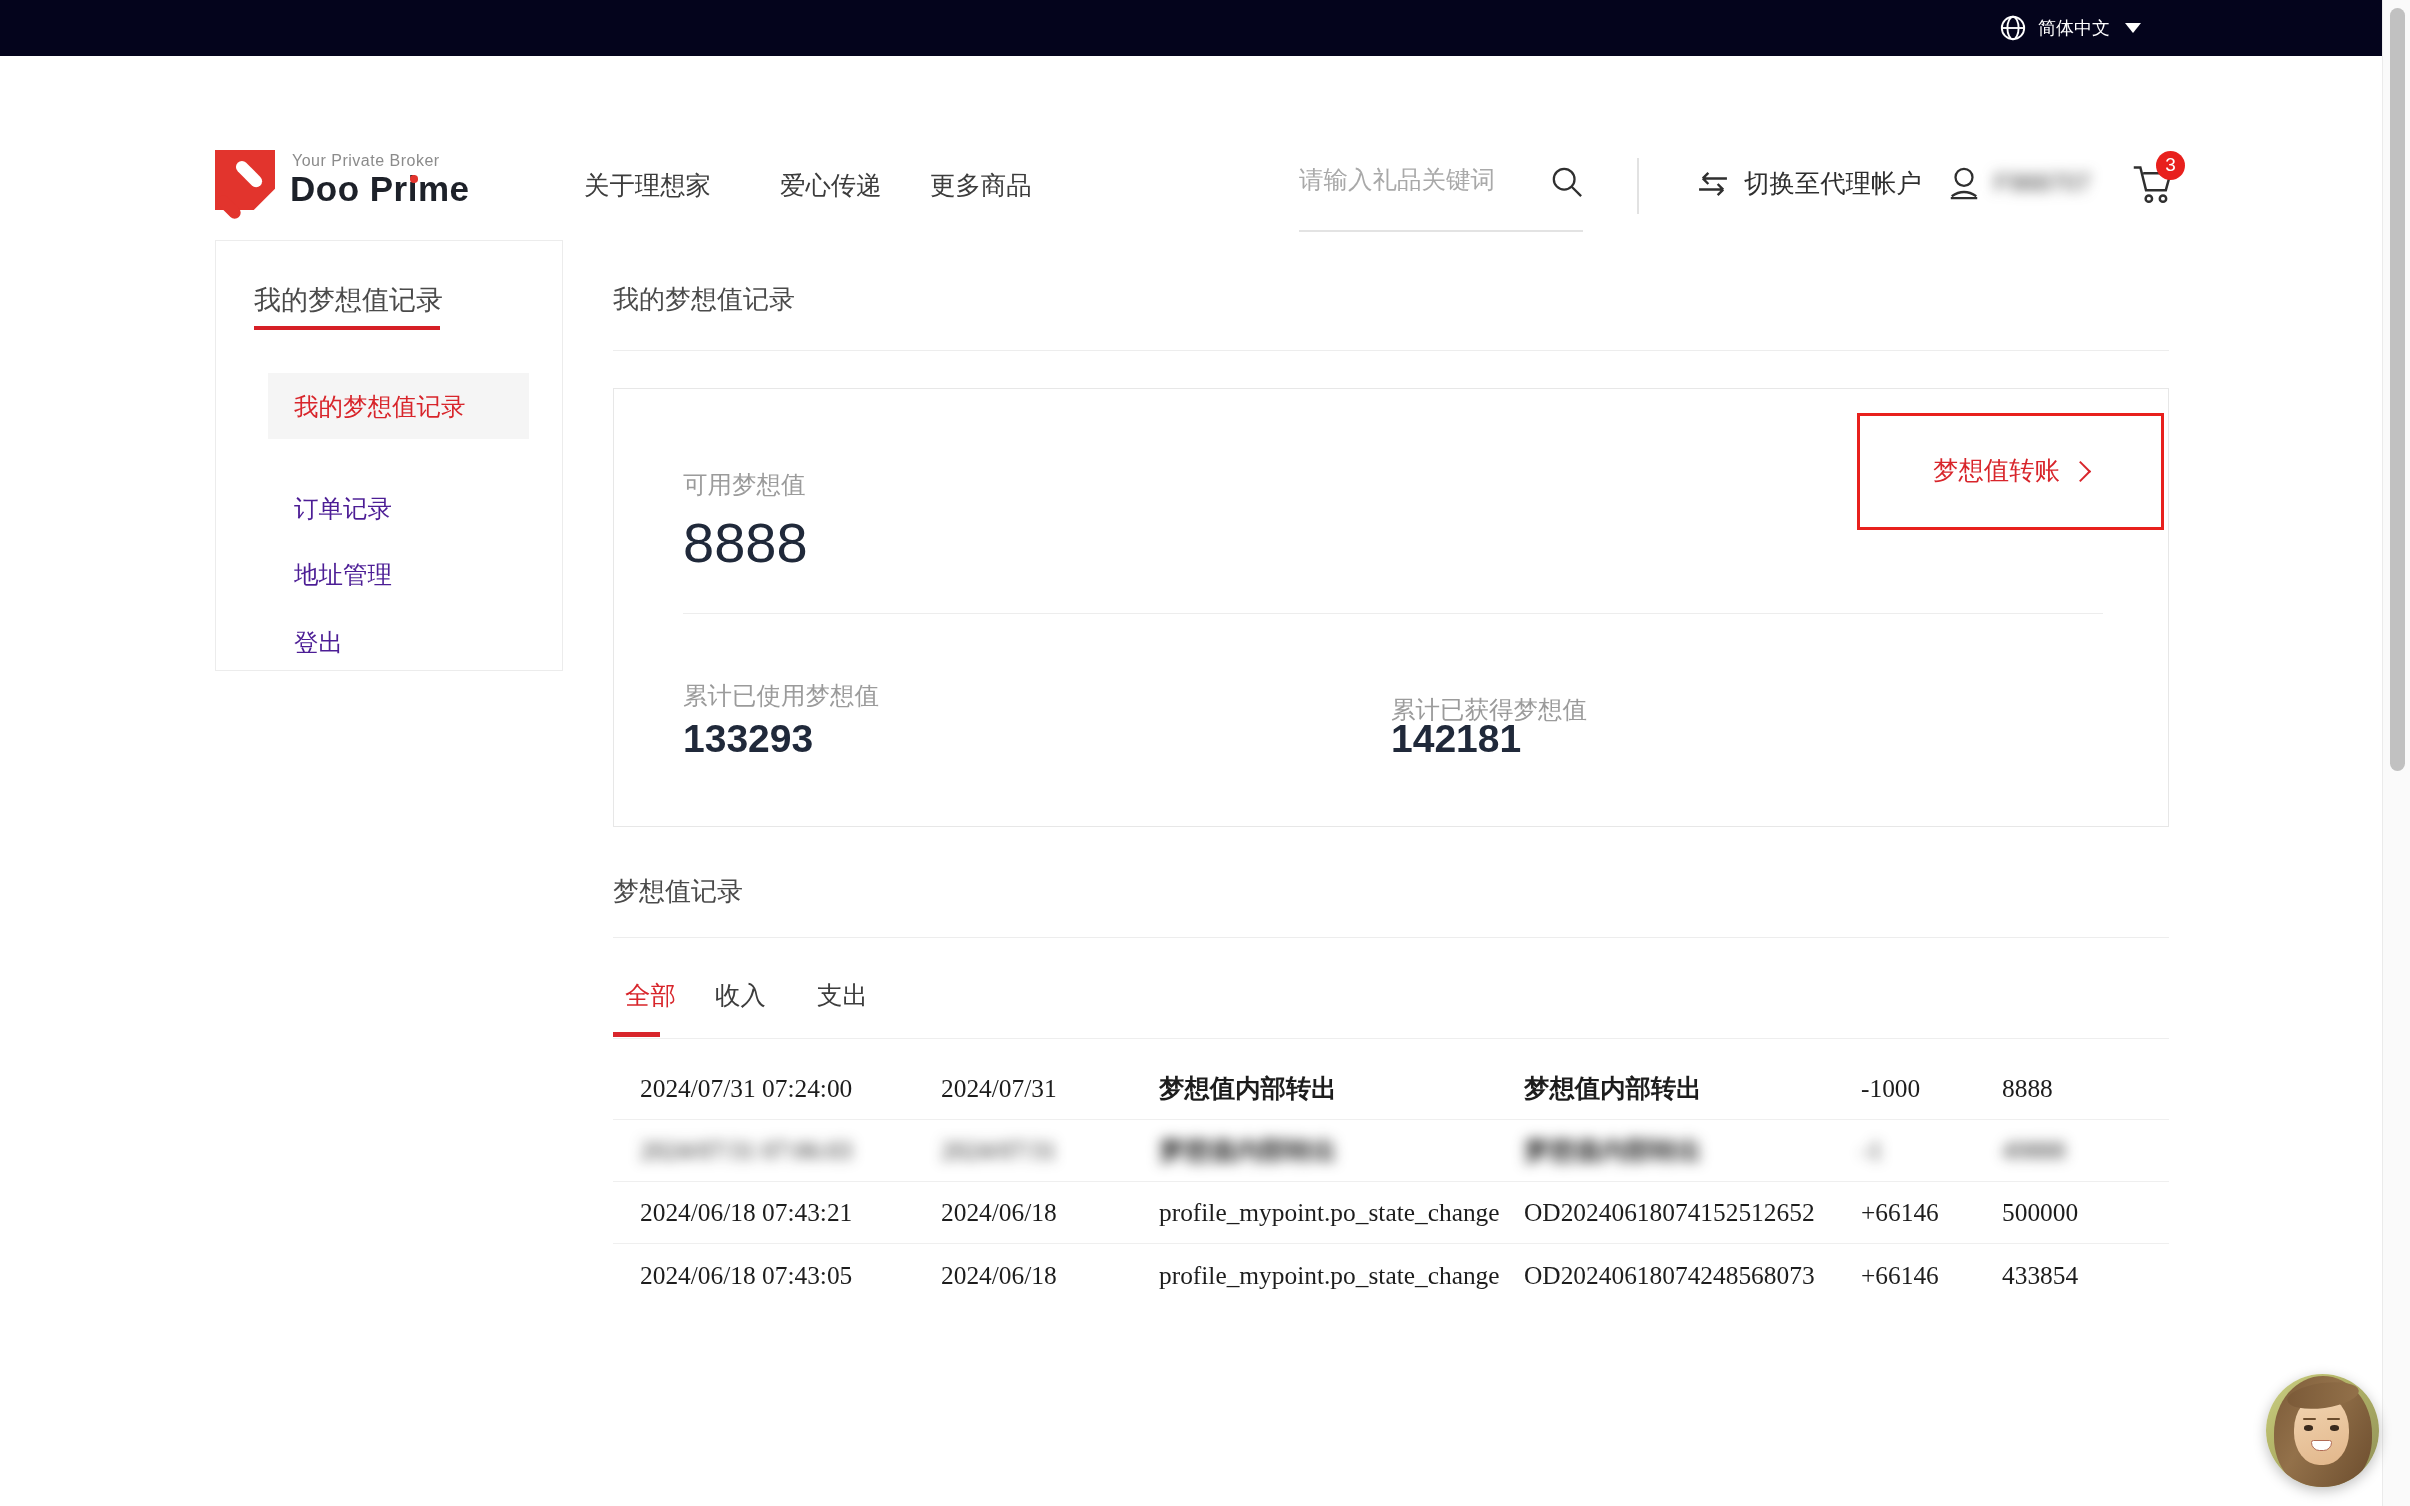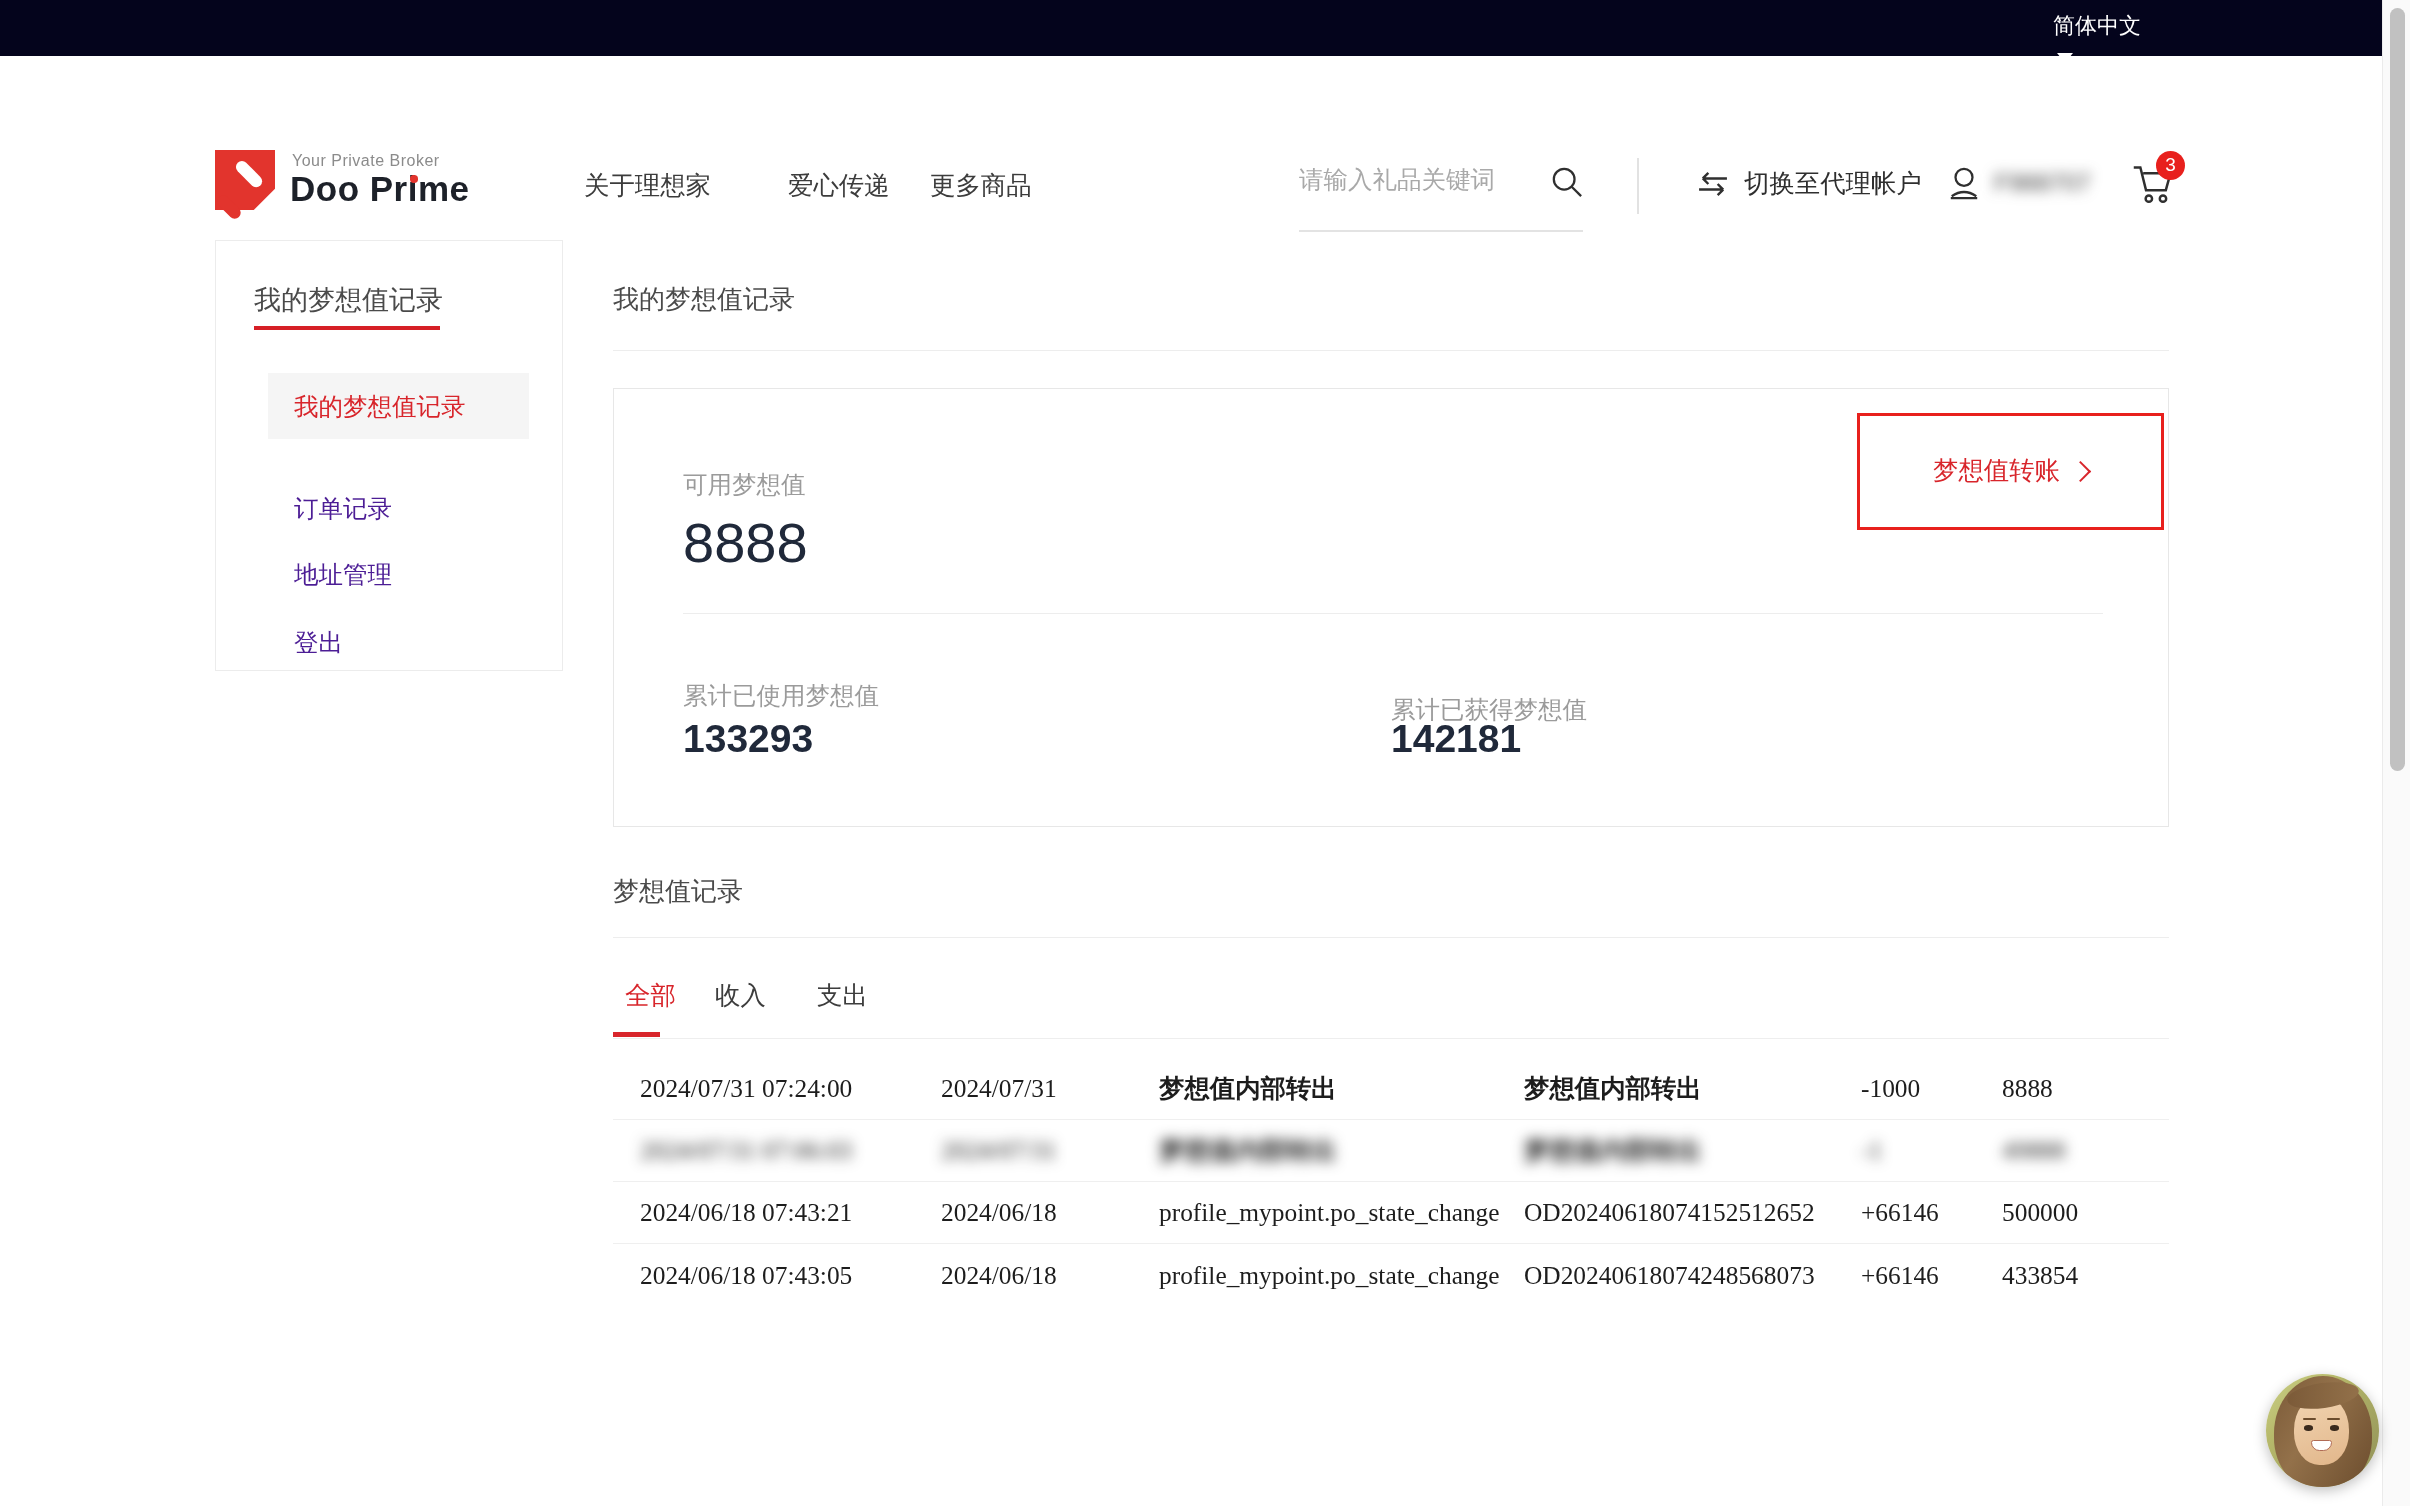--- a/index.html
+++ b/index.html
@@ -1,22 +1,22 @@
 <!DOCTYPE html>
 <html style="font-size:15px"><head>
 <meta charset="utf-8">
 <style>
   * { margin:0; padding:0; box-sizing:border-box; }
   html,body { width:2411px; height:1507px; overflow:hidden; background:#fff;
               font-family:"Liberation Sans","DejaVu Sans",sans-serif; }
 
   
   .topbar { position:absolute; left:0; top:0; width:2382px; height:56px; background:#04041c; }
-  .lang { position:absolute; right:241px; top:0; height:56px; display:flex; gap:11.3px;
-          color:#fff; font-size:22px; cursor:pointer;flex-direction:column; }
+  .lang { position:absolute; right:241px; top:0; height:56px; display:flex; align-items:center; gap:11.3px;
+          color:#fff; font-size:18px; cursor:pointer; }
   .caret { width:0; height:0; border-left:8.5px solid transparent; border-right:8.5px solid transparent;
            border-top:10.4px solid #fff; margin-left:3.8px; }
 
   
   .header { position:absolute; left:0; top:56px; width:2382px; height:139px; background:#fff; }
   .logo { position:absolute; left:215px; top:94px; width:282px; height:66px; }
   .logo-square { position:absolute; left:0; top:0; width:60px; height:60px; background:#e2342d; overflow:hidden; }
   .logo-slash1 { position:absolute; left:28px; top:7.5px; width:12.2px; height:32px; background:#fff; border-radius:7.5px; transform:rotate(-45deg); }
   .logo-cut { position:absolute; right:-15px; bottom:-15px; width:30px; height:30px; background:#fff; transform:rotate(45deg); }
   .logo-slash2 { position:absolute; left:7.5px; top:43px; width:12.2px; height:28px; background:#e2342d; border-radius:7.5px; transform:rotate(-45deg); }
@@ -128,21 +128,21 @@
       <div class="logo-slash1"></div>
       <div class="logo-cut"></div>
     </div>
     <div class="logo-slash2"></div>
     <div class="logo-tagline">Your Private Broker</div>
     <div class="logo-brand">Doo Prime</div>
     <div class="logo-idot"></div>
   </div>
 
   <div class="nav-item" style="left:584px;">关于理想家</div>
-  <div class="nav-item" style="left:780px;margin-left:8px;">爱心传递</div>
+  <div class="nav-item" style="left:780px;">爱心传递</div>
   <div class="nav-item" style="left:930px;">更多商品</div>
 
   <div class="search">
     <input class="search-input" type="text" placeholder="请输入礼品关键词" style="">
     <svg class="search-icon" viewBox="0 0 34 34" fill="none" stroke="#2f2f2f" stroke-width="2.4">
       <circle cx="14" cy="14" r="11"></circle>
         <line x1="22" y1="22" x2="32" y2="32"></line>
     </svg>
     <div class="search-underline"></div>
   </div>

